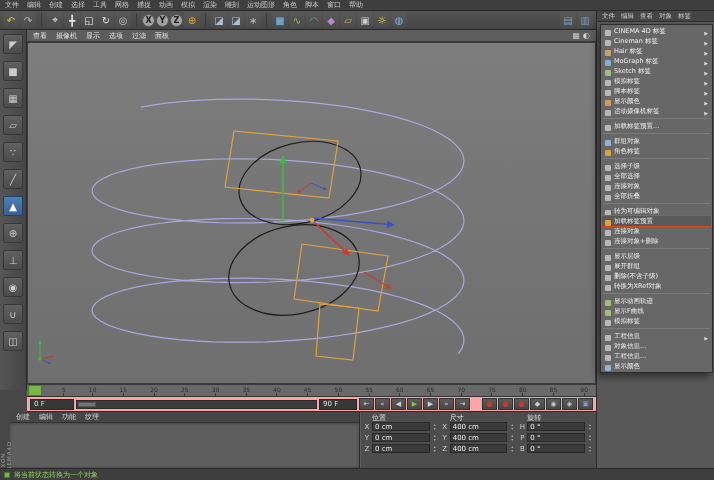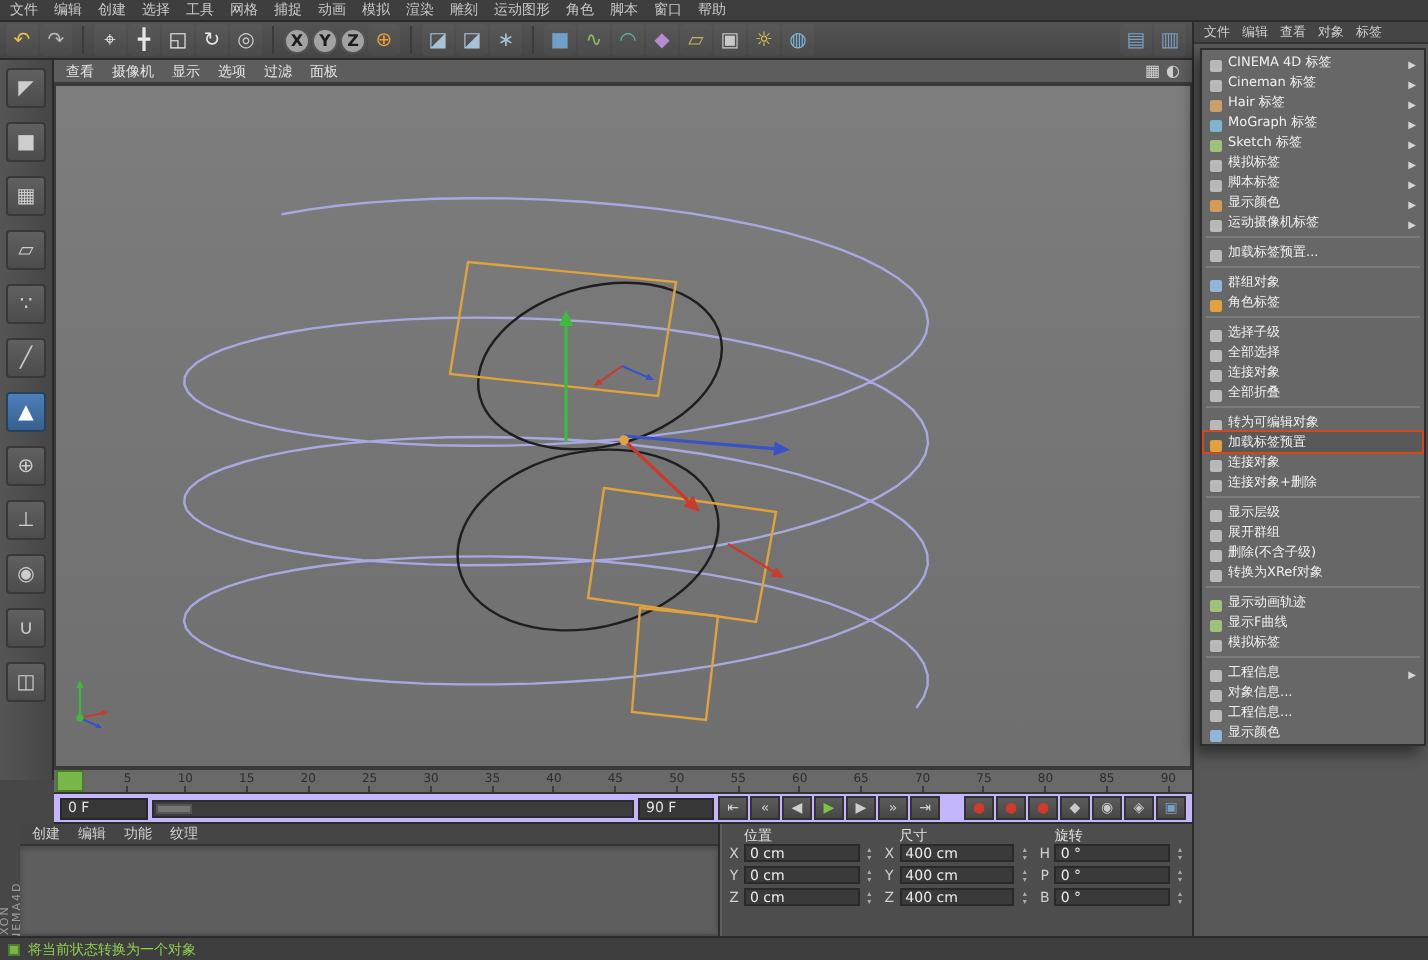--- a/index.html
+++ b/index.html
@@ -46,21 +46,21 @@
   
   .ruler { position:absolute; left:27px; top:384px; width:569px; height:13px; background:#696969;
     border-top:1px solid #3a3a3a; border-bottom:1px solid #333;
     display:flex; justify-content:space-between; align-items:flex-start; padding:1px 8px 0 8px; }
   .tick { display:flex; flex-direction:column; align-items:center; font-size:6px; color:#2d2d2d; line-height:7px; }
   .tick i { width:1px; height:3px; background:#3c3c3c; }
   .playhead { position:absolute; left:28px; top:385px; width:14px; height:11px; background:#79b648;
     border:1px solid #4e7a2e; }
 
   
-  .transport { position:absolute; left:27px; top:397px; width:569px; height:15px; background:#c4b5fd;
+  .transport { position:absolute; left:27px; top:397px; width:569px; height:15px; background:#fca5a5;
     border-bottom:1px solid #2b2b2b; display:flex; align-items:center; gap:2px; padding:0 3px; }
   .frame-field { width:44px; height:11px; background:#373737; border:1px solid #282828; color:#e2e2e2;
     display:flex; align-items:center; padding:0 3px; }
   .t-slider { flex:1; height:9px; background:#3c3c3c; border:1px solid #2c2c2c; position:relative; min-width:100px; }
   .t-handle { position:absolute; left:1px; top:1px; width:18px; height:5px; background:#757575; border:1px solid #555; }
   .t-btn { width:15px; height:12px; background:linear-gradient(#5b5b5b,#474747); border:1px solid #323232;
     display:flex; align-items:center; justify-content:center; font-size:7px; color:#cfcfcf; }
   .t-gap { width:8px; }
 
   

